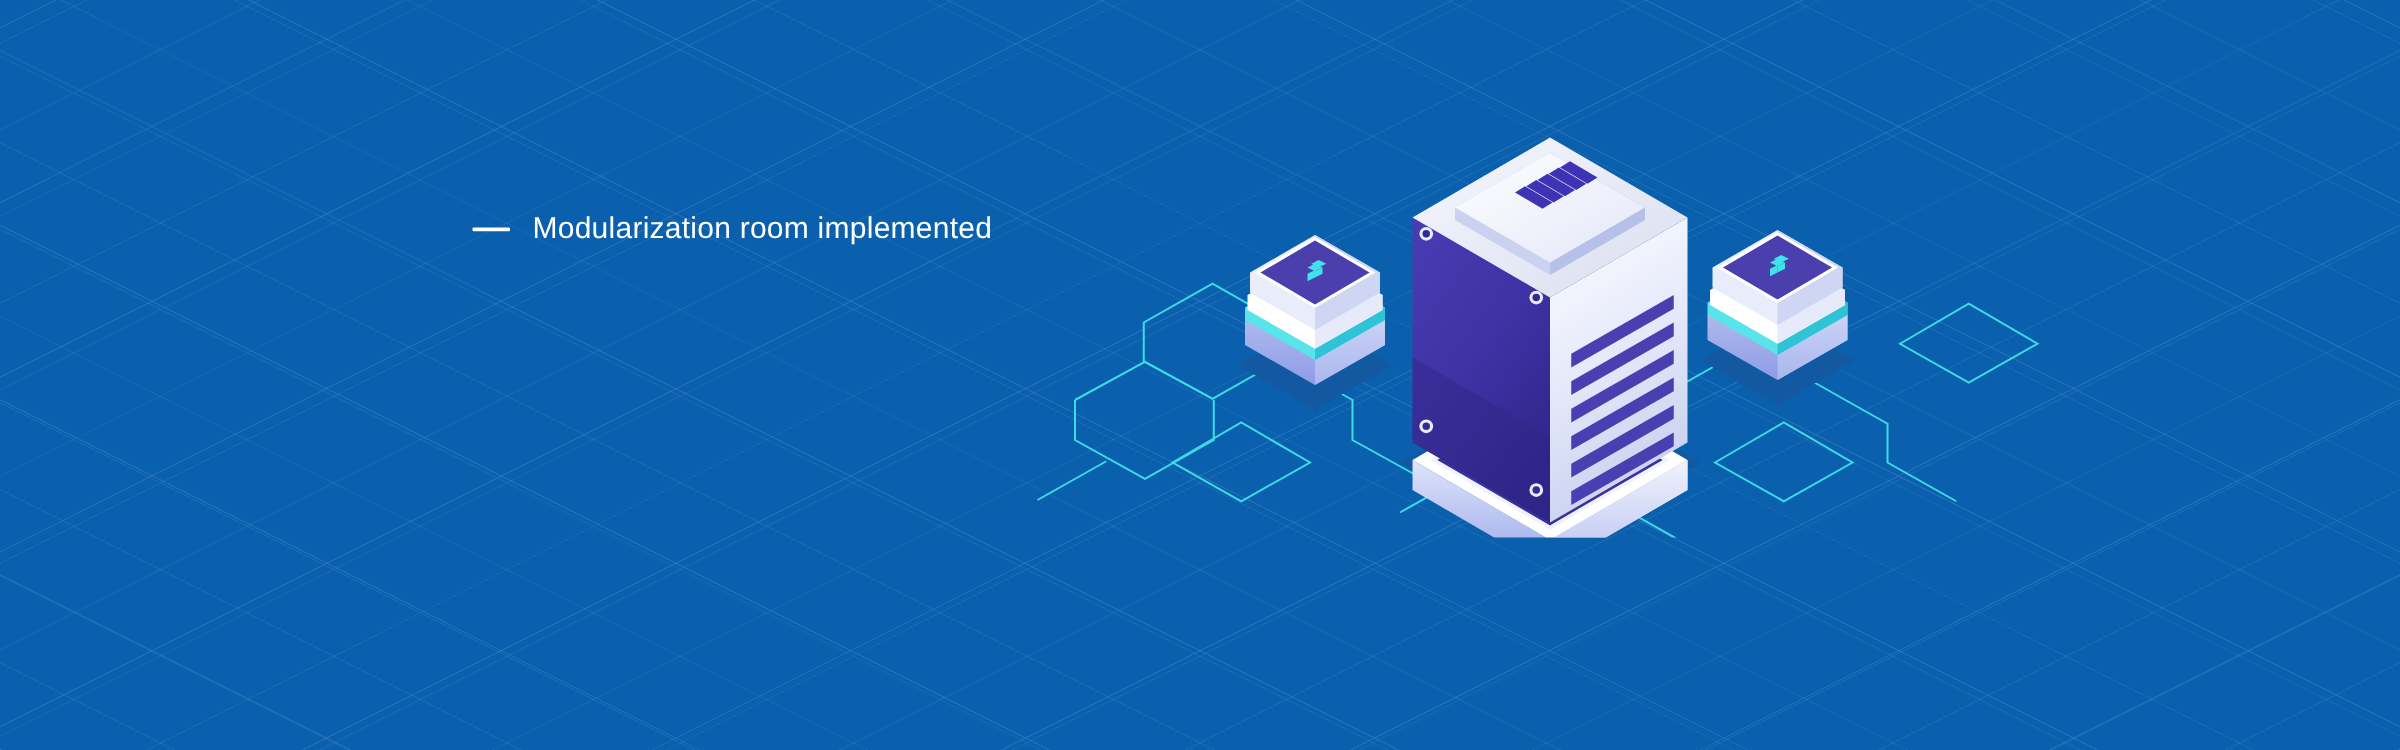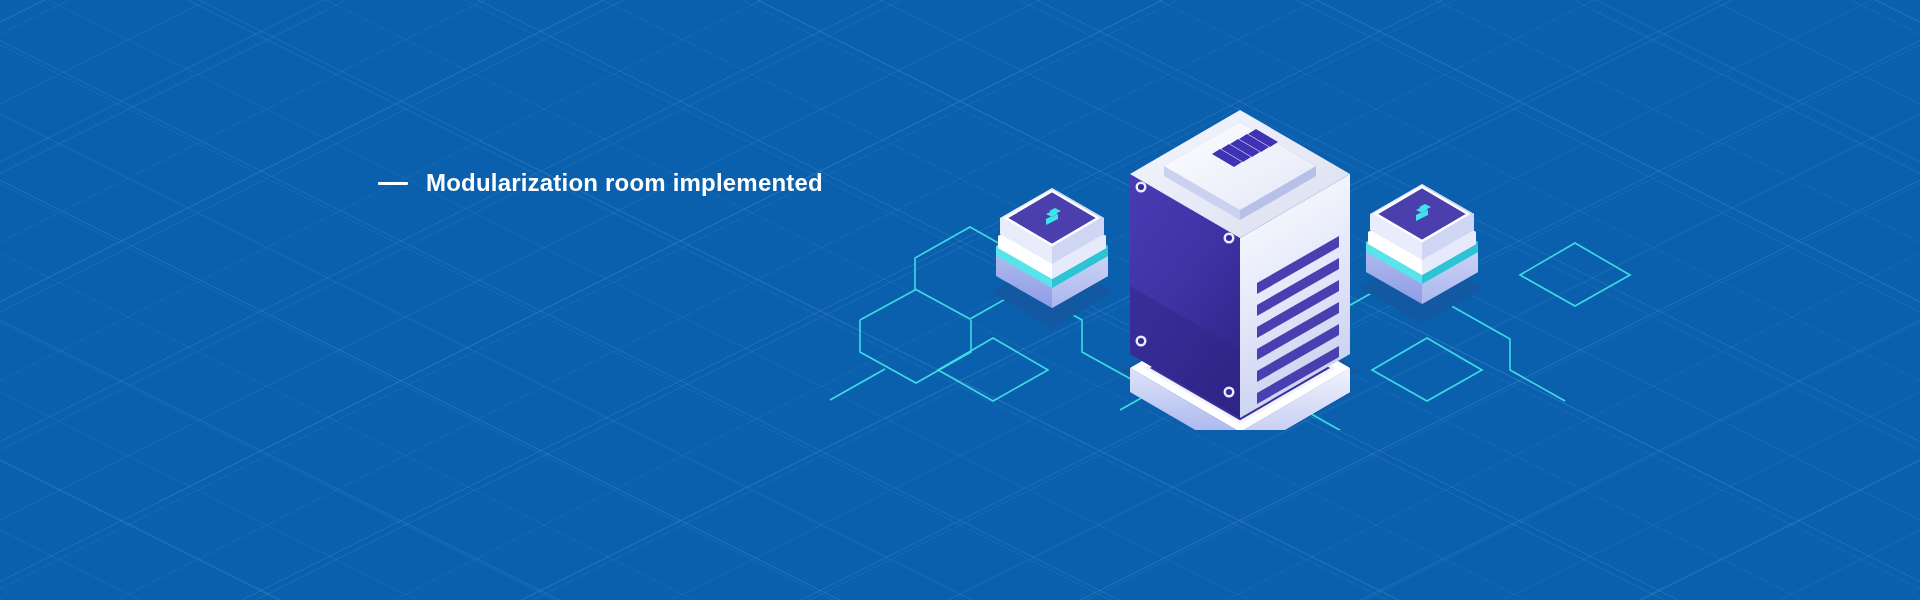--- a/index.html
+++ b/index.html
@@ -43,21 +43,21 @@
     white-space:nowrap;
   }
   .sub-row{
     display:flex;align-items:center;gap:18px;
     margin-top:18px;
   }
   .sub-dash{
     width:30px;height:3px;background:#ffffff;flex:0 0 auto;border-radius:1px;
   }
   .subtitle{
-    font-size:24px;line-height:30px;color:#ffffff;font-weight:700;
+    font-size:24px;line-height:30px;color:#ffffff;font-weight:400;
     letter-spacing:.2px;white-space:nowrap;
   }
   .desc{
     margin-top:42px;
     font-size:17.5px;line-height:28px;color:#dce9f5;font-weight:400;
     letter-spacing:.5px;white-space:nowrap;
   }
   
   .art{position:absolute;left:820px;top:70px;width:820px;height:360px;}
   .art svg{display:block;}

